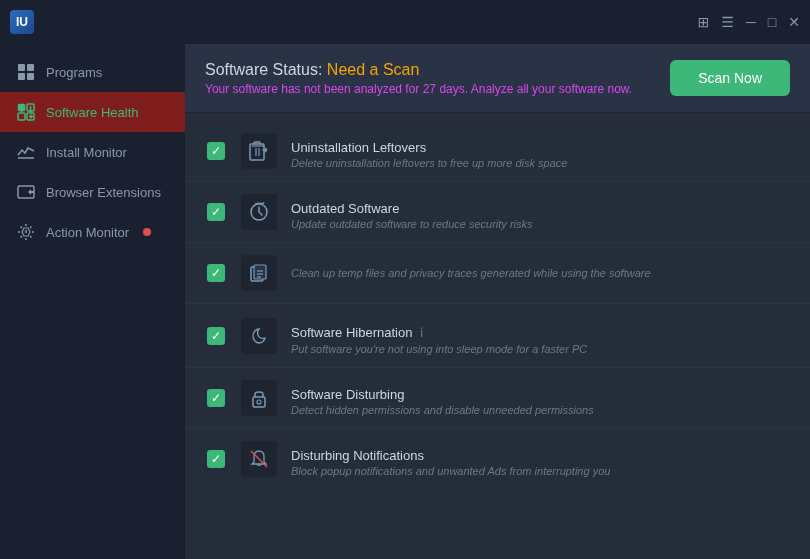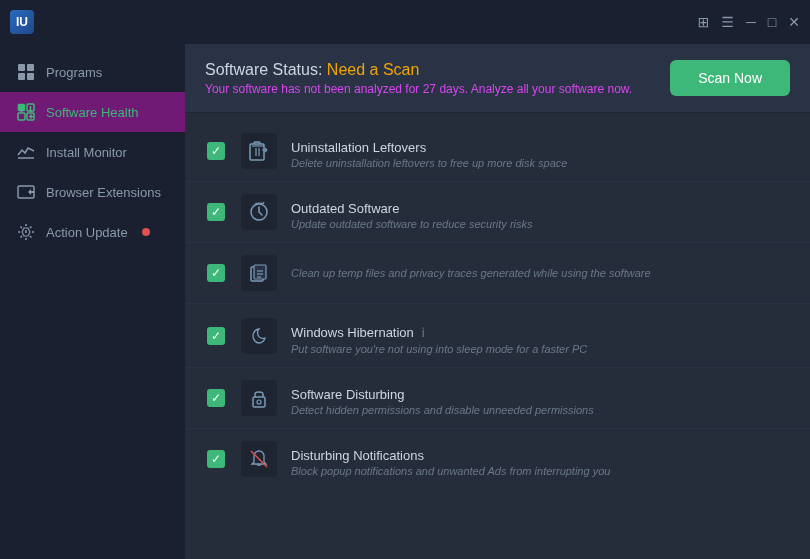--- a/index.html
+++ b/index.html
@@ -77,21 +77,21 @@
       display: flex;
       align-items: center;
       gap: 10px;
       padding: 10px 16px;
       cursor: pointer;
       font-size: 13px;
       color: #8899aa;
       position: relative;
     }
     .sidebar-item.active {
-      background: #701a75;
+      background: #7f1d1d;
       color: #3db878;
     }
     .sidebar-item .item-icon {
       width: 20px;
       height: 20px;
       display: flex;
       align-items: center;
       justify-content: center;
       flex-shrink: 0;
     }
@@ -288,21 +288,21 @@
 
 
     <div class="sidebar-item">
       <span class="item-icon">
         <svg width="18" height="18" viewBox="0 0 18 18" fill="none">
           <path d="M9 1 L9 3 M3.5 3.5 L5 5 M14.5 3.5 L13 5 M1 9 L3 9 M15 9 L17 9 M3.5 14.5 L5 13 M14.5 14.5 L13 13 M9 15 L9 17" stroke="#8899aa" stroke-width="1.5"></path>
           <polygon points="7,5 11,5 13,9 11,13 7,13 5,9" stroke="#8899aa" stroke-width="1.2" fill="none"></polygon>
           <line x1="9" y1="7" x2="9" y2="10" stroke="#8899aa" stroke-width="1.5"></line>
         </svg>
       </span>
-      <span>Action Update</span>
+      <span>Action Monitor</span>
       <span class="badge-dot"></span>
     </div>
 
   </div>
 
   <div class="content">
 
     <div class="status-banner">
       <div class="status-text-block">
         <div class="status-title">
@@ -375,21 +375,21 @@
         <div class="checkbox-area">
           <div class="checkbox-checked">✓</div>
         </div>
         <div class="feature-icon-box">
           <svg viewBox="0 0 22 22" fill="none">
             <path d="M11 4 C8 4 5 7 5 11 C5 15 8 18 11 18 C14 18 16 16 17 13 C14 14 11 13 10 10 C9 7 10 5 11 4 Z" stroke="#7a9ab8" stroke-width="1.3" fill="none"></path>
           </svg>
         </div>
         <div class="feature-text-block">
           <div class="feature-name">
-            <span>Windows Hibernation</span>
+            <span>Software Hibernation</span>
             <span class="info-icon">ℹ</span>
           </div>
           <div class="feature-desc">Put software you're not using into sleep mode for a faster PC</div>
         </div>
       </div>
 
       <div class="feature-item">
         <div class="checkbox-area">
           <div class="checkbox-checked">✓</div>
         </div>

